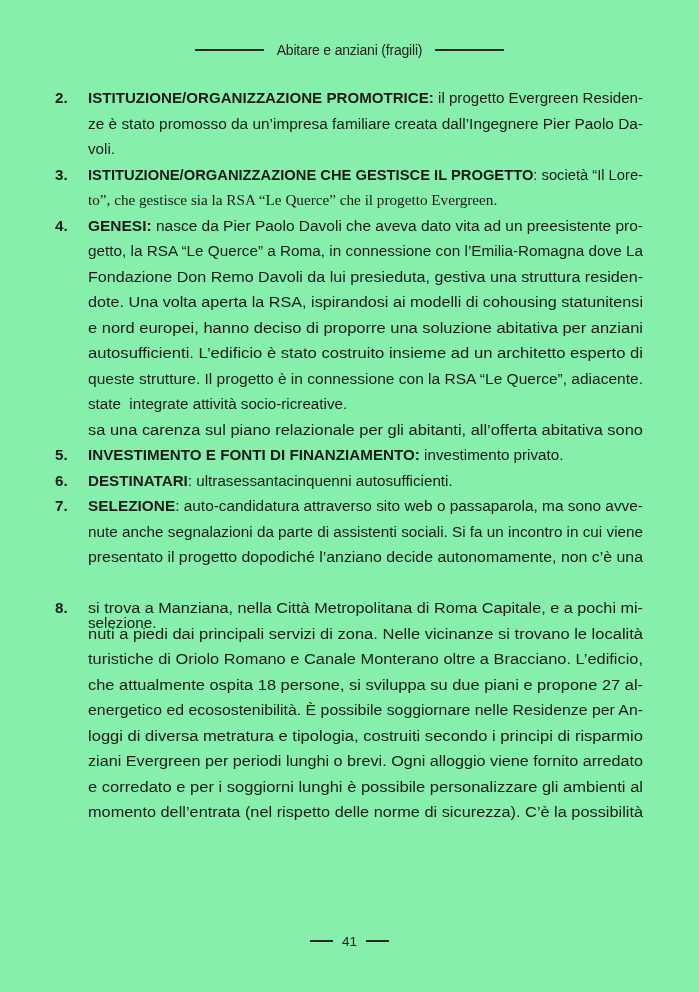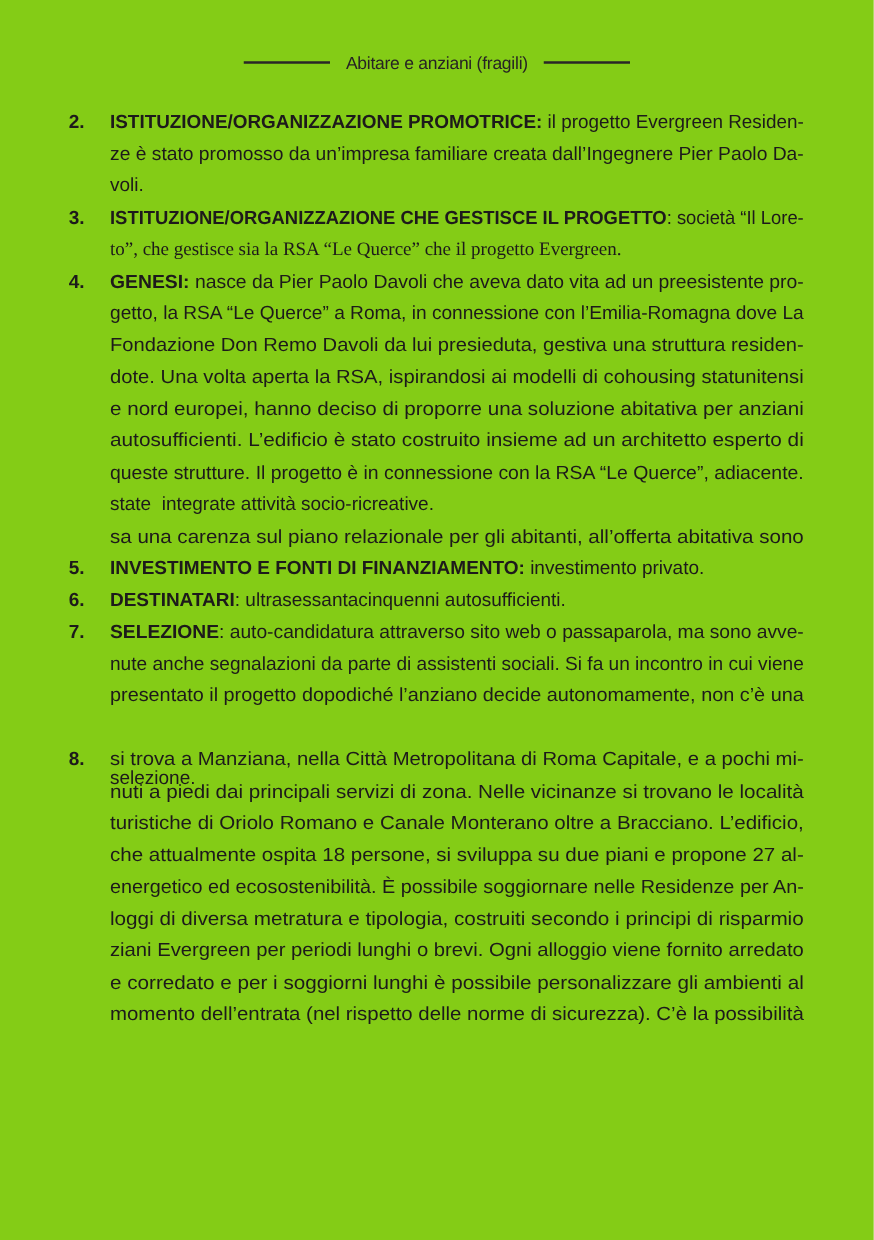--- a/index.html
+++ b/index.html
@@ -3,21 +3,21 @@
 <meta charset="utf-8">
 <style>
   html, body { margin: 0; padding: 0; overflow: hidden; }
   body {
     width: 699px; height: 992px;
     background: #ffffff;
     font-family: "Liberation Sans", sans-serif;
     color: #1d1a1b;
     position: relative;
   }
-  .page { position: absolute; inset: 0; background: #84cc16; }
+  .page { position: absolute; inset: 0; background: #86efac; }
 
   
   .header {
     position: absolute; top: 42px; left: 0; right: 0; height: 16px;
     display: flex; justify-content: center; align-items: center; gap: 13px;
   }
   .h-rule { width: 69px; height: 1.4px; background: #2a2627; }
   .header-title {
     font-size: 14px; letter-spacing: -0.2px; color: #272324;
     white-space: pre;
@@ -109,14 +109,19 @@
         <div class="line"><span class="fit" style="transform: scaleX(1.0795);">turistiche di Oriolo Romano e Canale Monterano oltre a Bracciano. L’edificio,</span></div>
         <div class="line"><span class="fit" style="transform: scaleX(1.08115);">che attualmente ospita 18 persone, si sviluppa su due piani e propone 27 al-</span></div>
         <div class="line"><span class="fit" style="transform: scaleX(1.04345);">energetico ed ecosostenibilità. È possibile soggiornare nelle Residenze per An-</span></div>
         <div class="line"><span class="fit" style="transform: scaleX(1.09031);">loggi di diversa metratura e tipologia, costruiti secondo i principi di risparmio</span></div>
         <div class="line"><span class="fit" style="transform: scaleX(1.06545);">ziani Evergreen per periodi lunghi o brevi. Ogni alloggio viene fornito arredato</span></div>
         <div class="line"><span class="fit" style="transform: scaleX(1.0884);">e corredato e per i soggiorni lunghi è possibile personalizzare gli ambienti al</span></div>
         <div class="line"><span class="fit" style="transform: scaleX(1.07428);">momento dell’entrata (nel rispetto delle norme di sicurezza). C’è la possibilità</span></div>
       </div>
     </div>
 
+  <div class="footer">
+    <span class="f-rule"></span>
+    <span class="page-number">41</span>
+    <span class="f-rule"></span>
+  </div>
 
 </div>
 
 </body></html>

